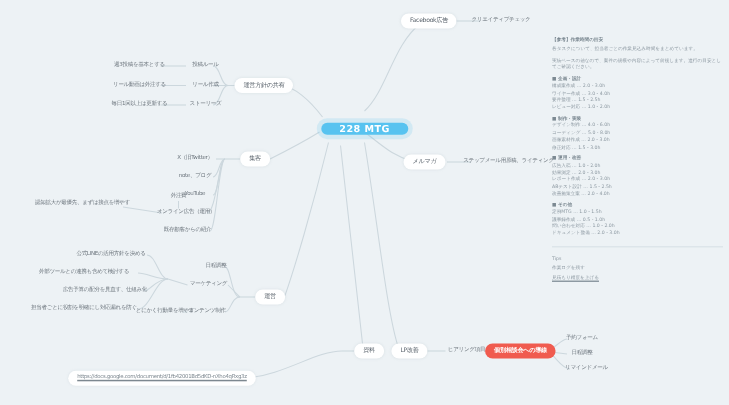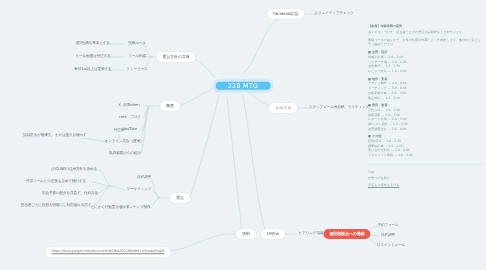--- a/index.html
+++ b/index.html
@@ -23,21 +23,21 @@
   }
   .node.pill{
     background:#fff;border-radius:9px;
     padding:3px 6px;
     font-size:4.1px;
     box-shadow:0 0 2px rgba(150,170,180,.25);
   }
   .node.leaf{font-size:3.7px;color:#6b747c;padding:2px 3px;}
 
   .node.root{
-    background:#58c3f0;color:#fff;font-weight:normal;
+    background:#58c3f0;color:#fff;font-weight:bold;
     border-radius:11px;padding:1px 12px;font-size:6.4px;
     box-shadow:0 0 0 3px rgba(88,195,240,.18);
     letter-spacing:.3px;
   }
   .node.accent{
     background:#f05b4f;color:#fff;border-radius:8px;
     padding:3px 6px;font-size:4.1px;font-weight:bold;
   }
   .node.link{
     color:#7d8890;text-decoration:underline;font-size:3.6px;

